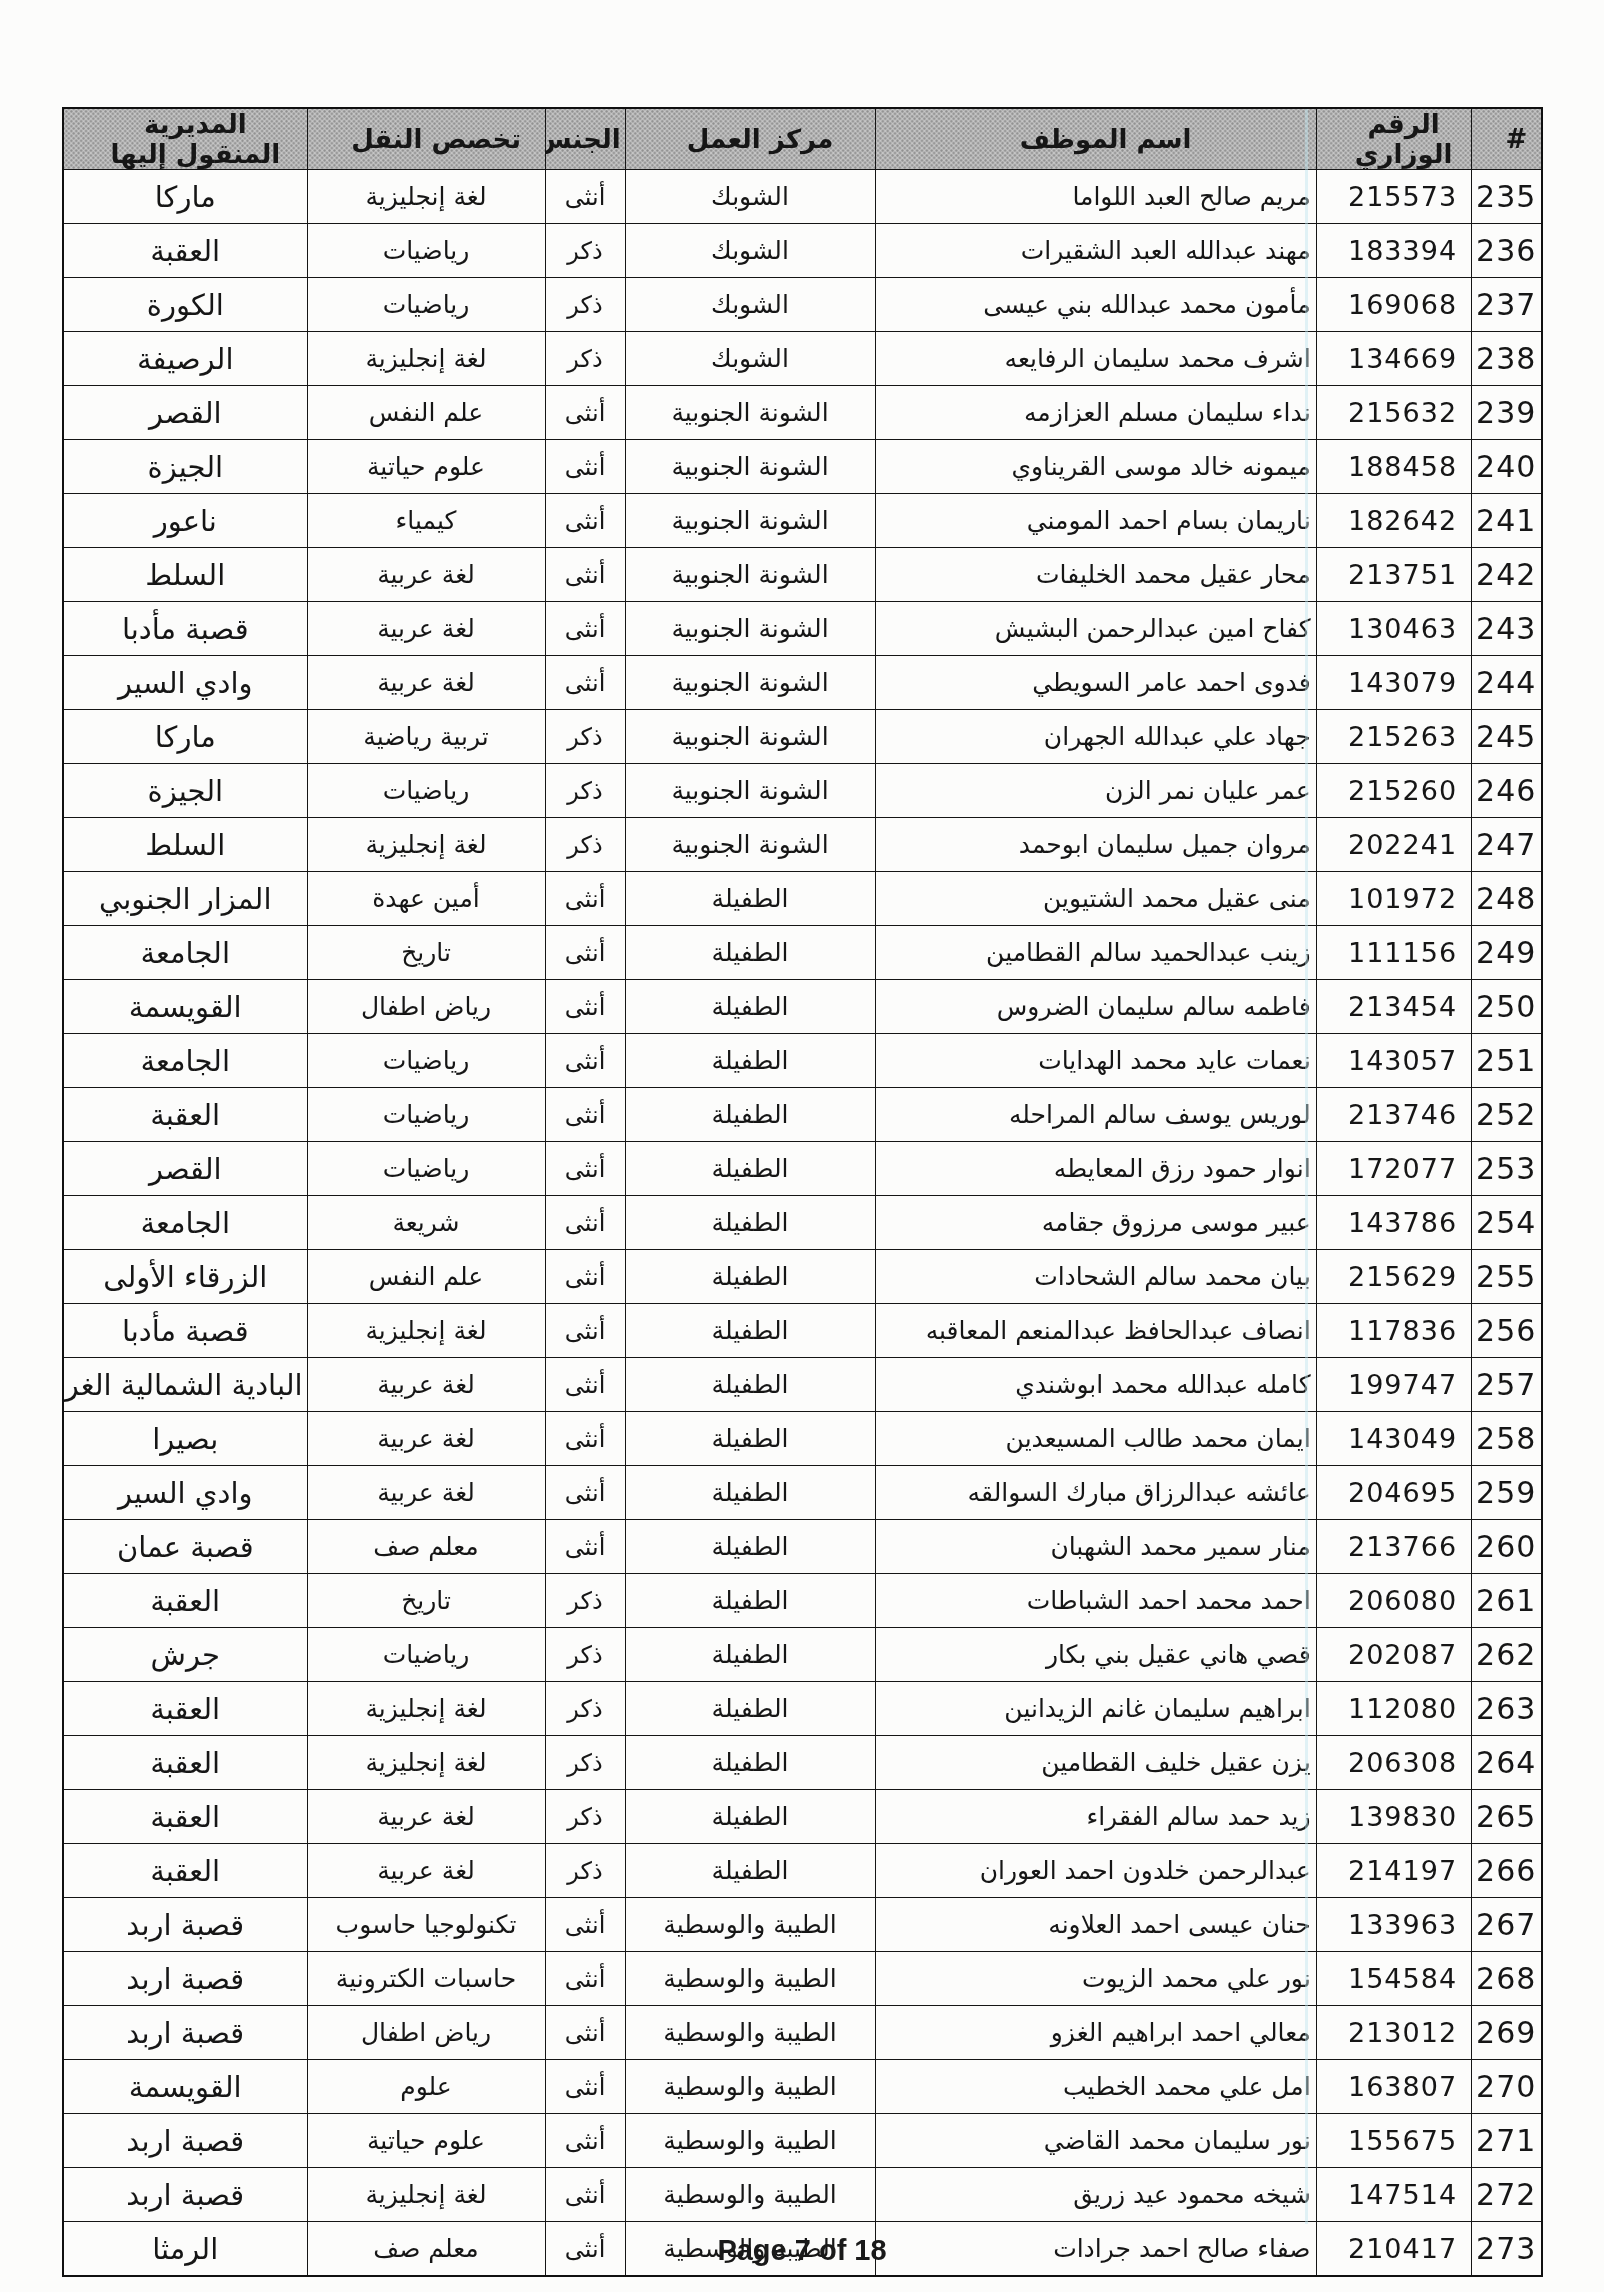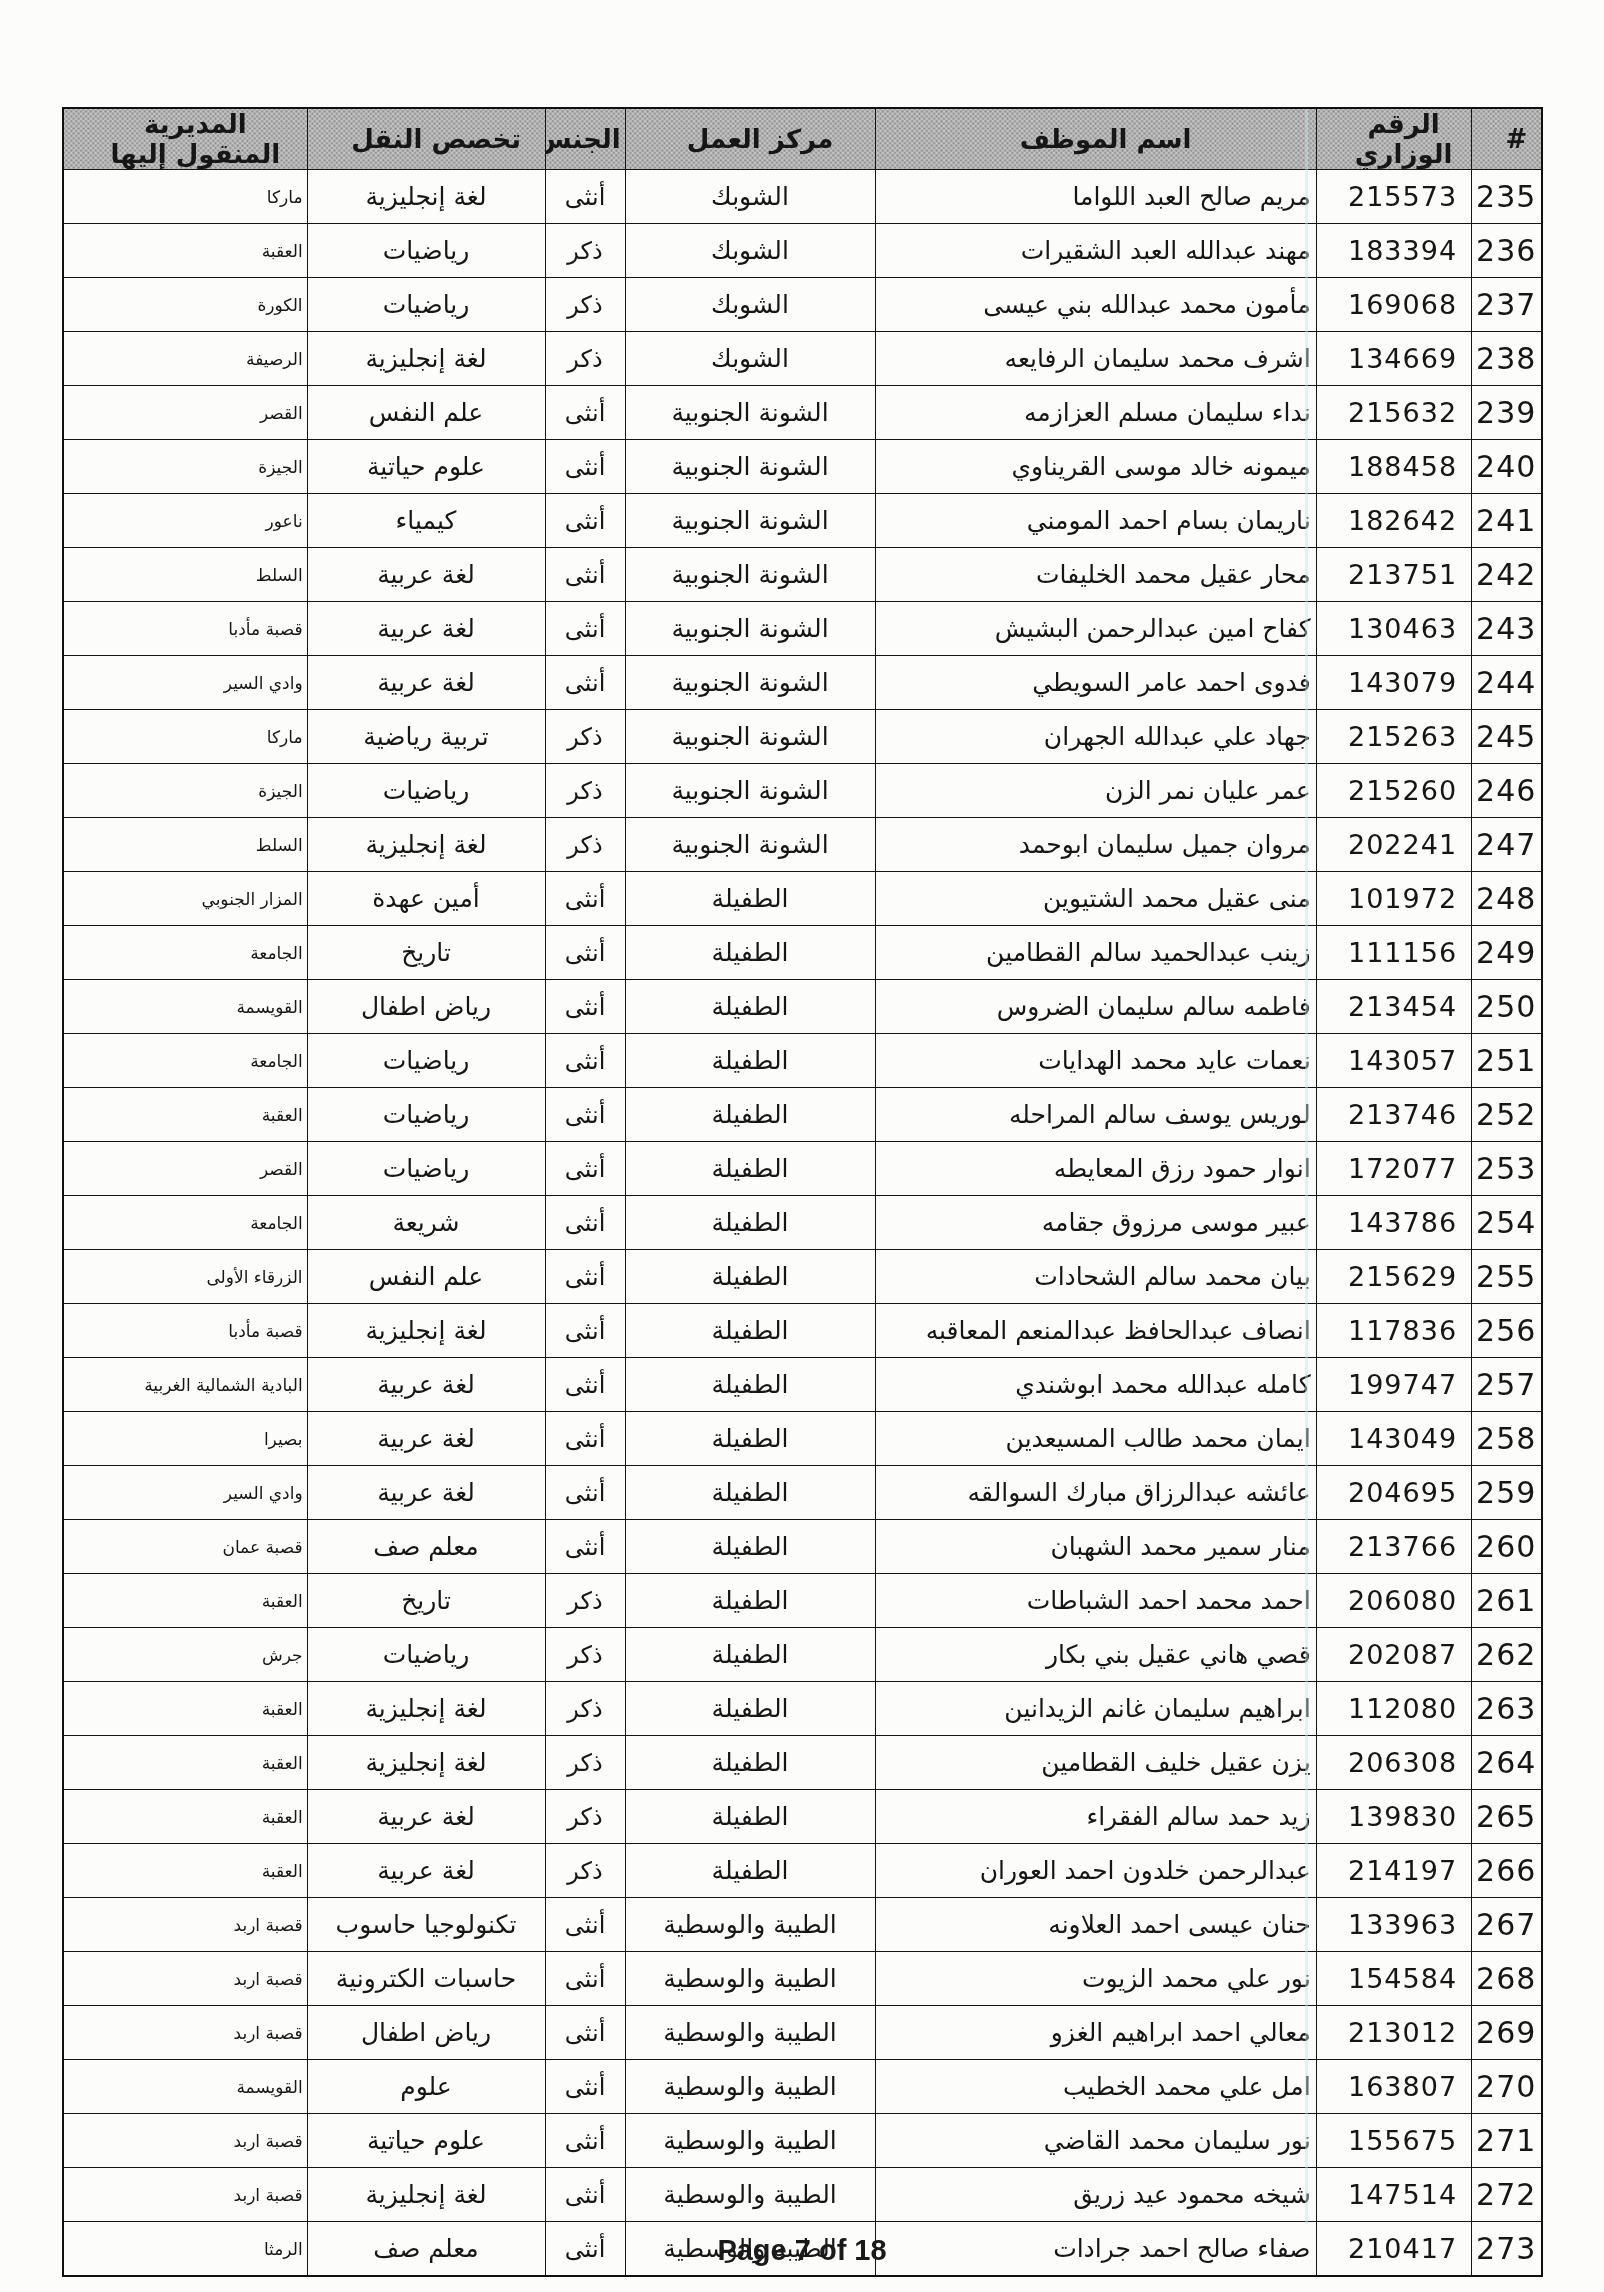--- a/index.html
+++ b/index.html
@@ -39,21 +39,21 @@
     background-position:0 0,2.4px 2.4px;
     padding-left:24px;
   }
   tbody td{height:53px;}
   .c-idx{text-align:center;font-size:30px;letter-spacing:1px;}
   .c-num{text-align:center;font-size:27px;letter-spacing:1px;padding-left:22px;}
   .c-name{text-align:right;font-size:25px;padding-right:4.9px;white-space:nowrap;}
   .c-center{text-align:center;font-size:25px;white-space:nowrap;}
   .c-gender{text-align:center;font-size:24px;}
   .c-spec{text-align:center;font-size:25px;white-space:nowrap;}
-  .c-dir{text-align:right;font-size:17px;white-space:nowrap;}
+  .c-dir{text-align:center;font-size:29px;white-space:nowrap;}
   .footer{
     position:absolute;
     top:2234px;left:0;width:100%;
     text-align:center;
     font-family:"Liberation Sans",sans-serif;
     font-size:29px;
     color:#1a1a1a;
     font-weight:bold;
   }
   .scan-line{

